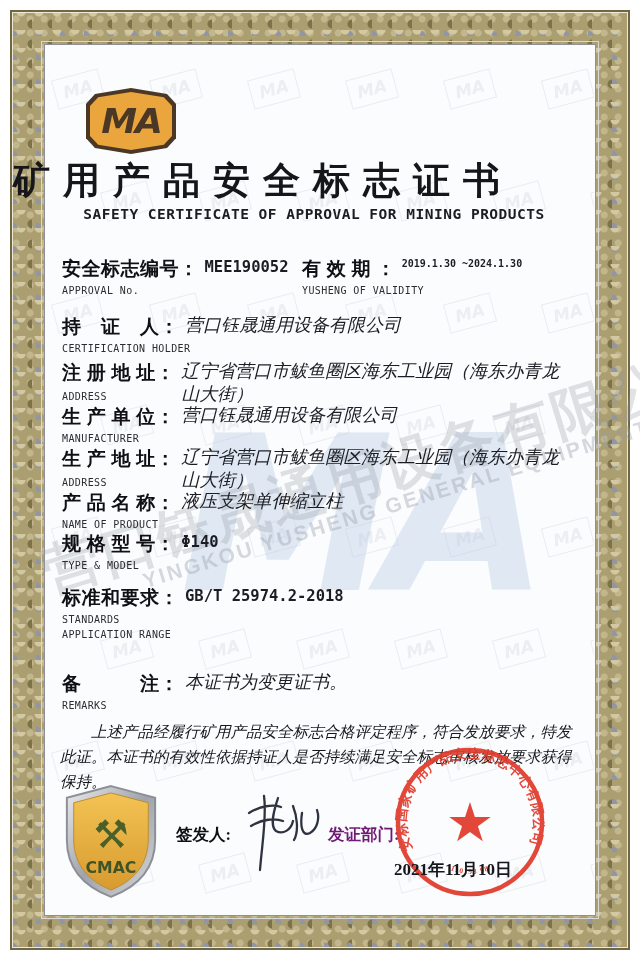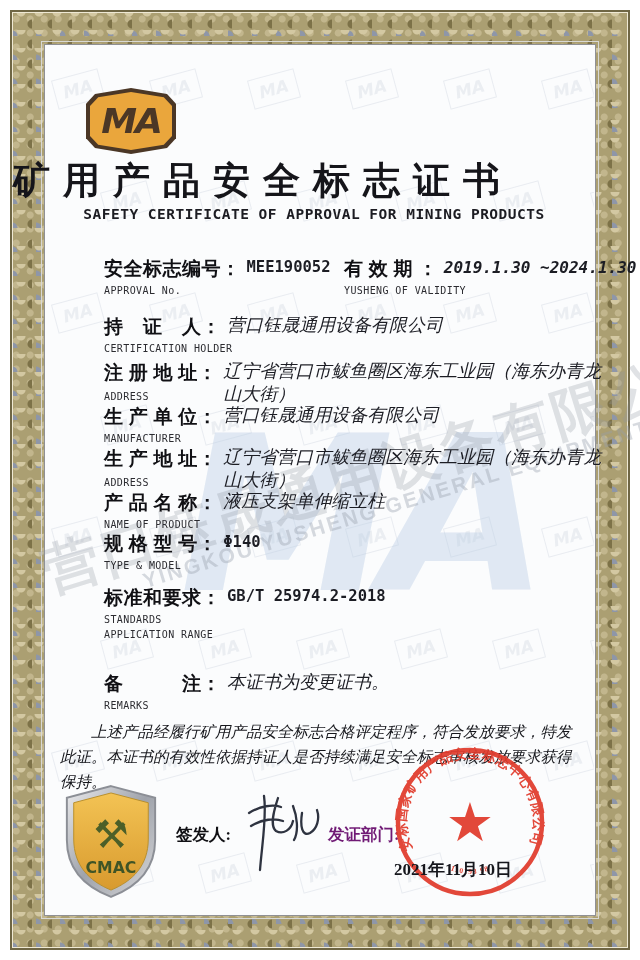--- a/index.html
+++ b/index.html
@@ -44,21 +44,21 @@
         display:flex;align-items:center;justify-content:center;}
   .logo .txt{font:italic bold 36px "DejaVu Sans",sans-serif;color:#4b3726;letter-spacing:-2px;
              transform:scaleY(.95);}
   .title{position:absolute;left:0;right:0;top:156px;z-index:3;text-align:left;
          font-weight:bold;font-size:37px;letter-spacing:13px;color:#15151a;text-indent:13px;}
   .subtitle{position:absolute;left:0;right:12px;top:206px;z-index:3;text-align:center;
             font-family:"DejaVu Sans Mono",monospace;font-weight:bold;font-size:14.5px;
             letter-spacing:.5px;color:#1c1c22;}
 
   
-  .field{position:absolute;left:62px;width:510px;z-index:3;margin-left:42px;}
+  .field{position:absolute;left:62px;width:510px;z-index:3;}
   .fl{display:flex;align-items:flex-start;}
   .lab{font-weight:bold;font-size:19px;color:#101014;white-space:nowrap;letter-spacing:.5px;}
   .val{font-size:18px;color:#1c1d24;font-style:italic;line-height:1.25;flex:1;margin-left:6px;}
   .val.mono{font-style:normal;font-family:"DejaVu Sans Mono",monospace;font-size:15.5px;
             font-weight:bold;padding-top:2px;}
   .sub{margin-top:3px;font-family:"DejaVu Sans Mono",monospace;font-size:10px;
        letter-spacing:.4px;color:#2b2b30;}
 
   .statement{position:absolute;left:60px;top:720px;width:518px;z-index:3;
              font-style:italic;font-size:15.5px;line-height:1.6;color:#16171c;text-indent:2em;}
@@ -145,21 +145,21 @@
     <div class="fl">
       <span class="lab">安全标志编号：</span>
       <span class="val mono">MEE190052</span>
     </div>
     <div class="sub">APPROVAL No.</div>
   </div>
 
   <div class="field" style="top:256px;left:302px;width:266px;">
     <div class="fl">
       <span class="lab">有 效 期 ：</span>
-      <span class="val mono" style="font-size:16px;white-space:nowrap;font-style:italic;">2019.1.30 ~2024.1.30</span>
+      <span class="val mono" style="font-size:10px;white-space:nowrap;">2019.1.30 ~2024.1.30</span>
     </div>
     <div class="sub">YUSHENG OF VALIDITY</div>
   </div>
 
   <div class="field" style="top:314px;">
     <div class="fl">
       <span class="lab">持　证　人：</span>
       <span class="val">营口钰晟通用设备有限公司</span>
     </div>
     <div class="sub">CERTIFICATION HOLDER</div>

